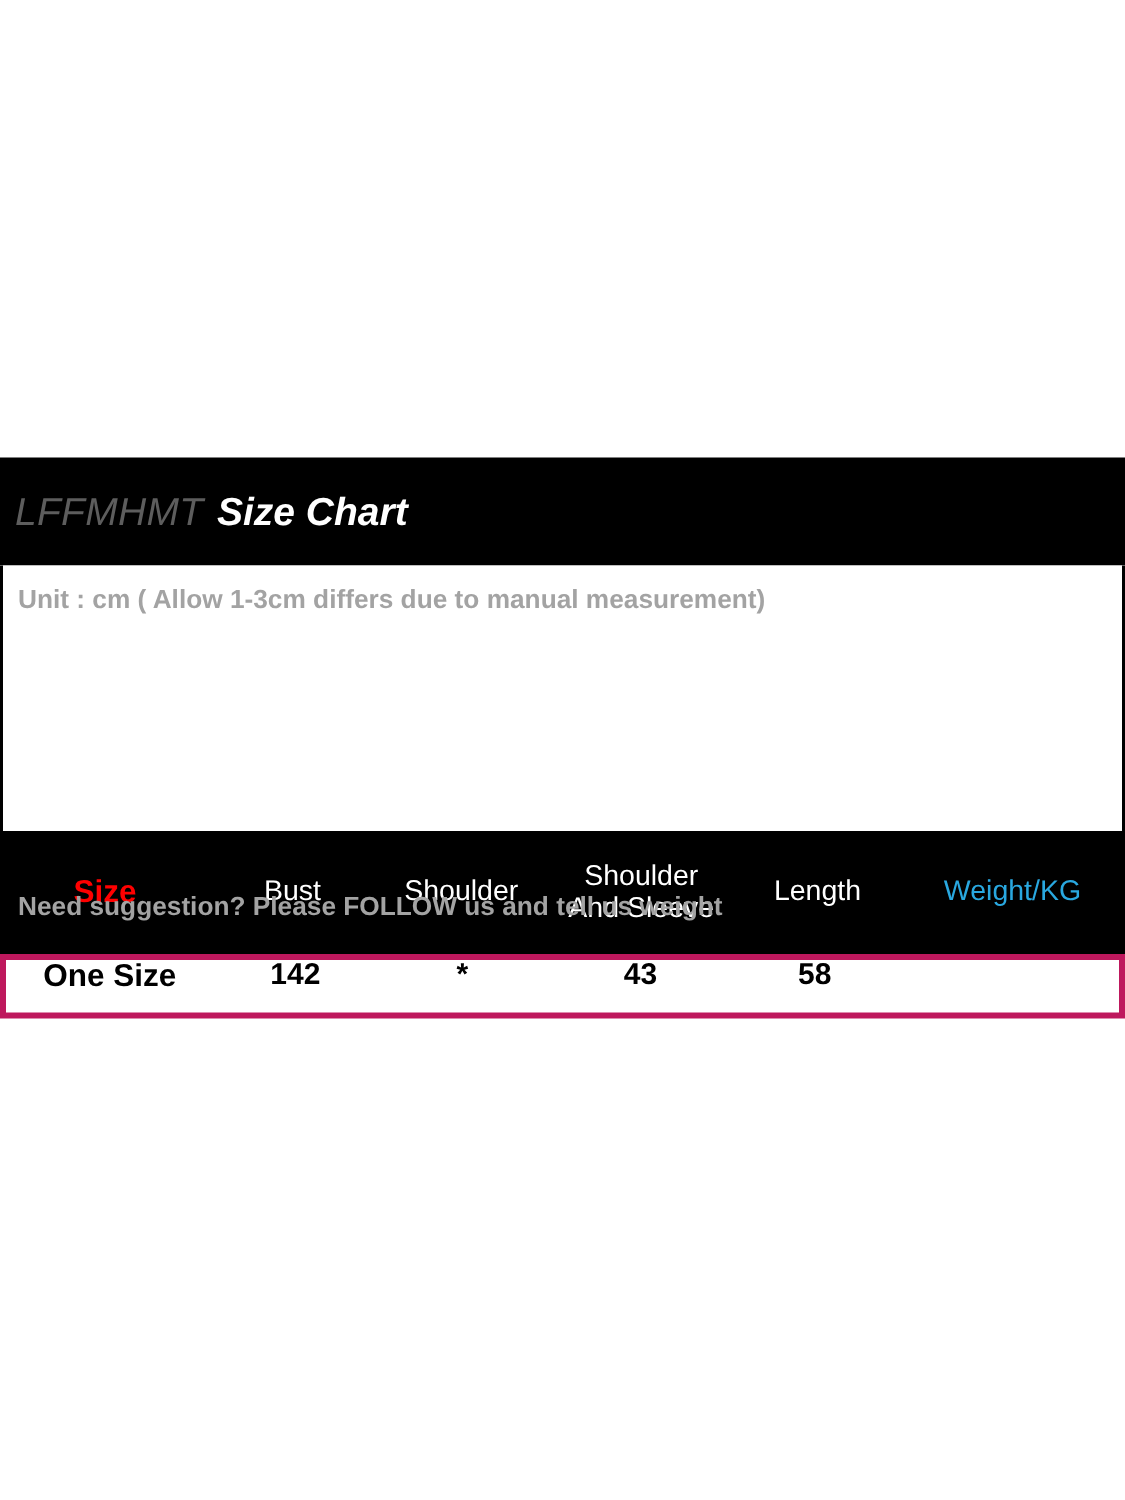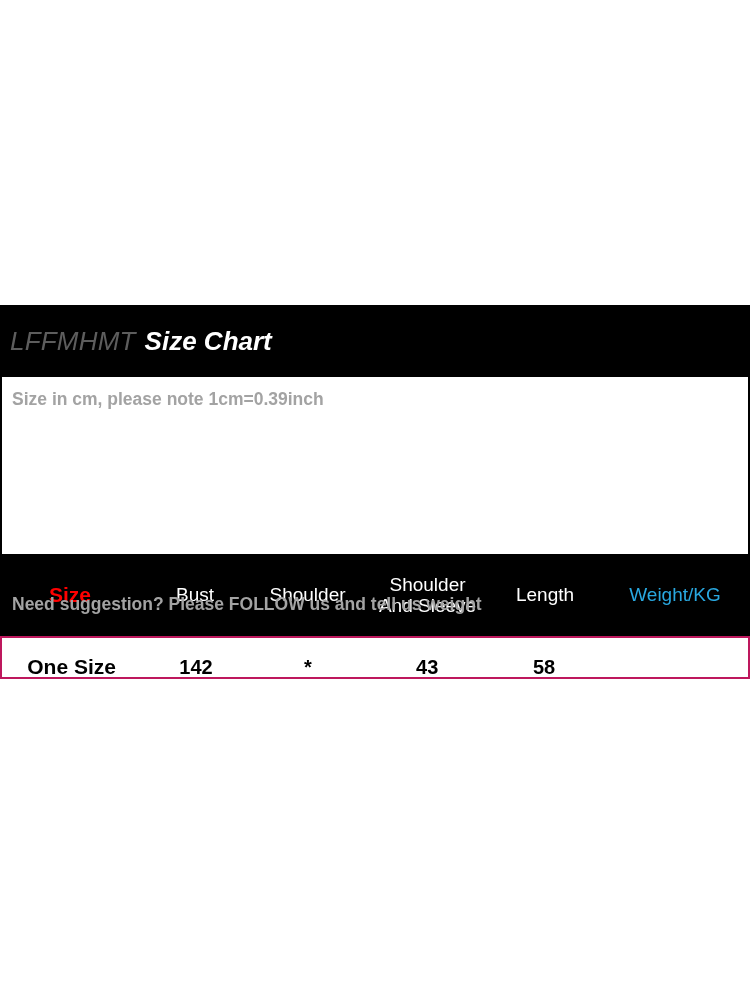--- a/index.html
+++ b/index.html
@@ -92,22 +92,22 @@
   }
   .hcell.weight-col {
     color: #29a8e0;
   }
 
   
   .data-row {
     background: #ffffff;
     height: 43px;
     display: flex;
-    align-items: flex-end;
-    border: 2px solid #be185d;
+    align-items: flex-start;
+    border: 4px solid #be185d;
     box-sizing: border-box;
   }
   .dcell {
     text-align: center;
     color: #000000;
     font-size: 20px;
     font-weight: bold;
     line-height: 1;
   }
   .dcell.size-col {
@@ -126,21 +126,21 @@
 <body>
 
 <div id="size-chart-panel">
 
   <div class="title-band">
     <span class="brand-name">LFFMHMT</span>
     <span class="title-text">Size Chart</span>
   </div>
 
   <div class="notes-block">
-    <div class="note-line">Size in cm, please note 1cm=0.39inch</div>
+    <div class="note-line">Unit : cm ( Allow 1-3cm differs due to manual measurement)</div>
     <div class="note-line spaced">Need suggestion? Please FOLLOW us and tell us weight</div>
   </div>
 
   <div class="header-row">
     <div class="hcell size-col col-size">Size</div>
     <div class="hcell col-bust">Bust</div>
     <div class="hcell col-shld">Shoulder</div>
     <div class="hcell col-shsl">
       <div>Shoulder</div>
       <div>And Sleeve</div>

